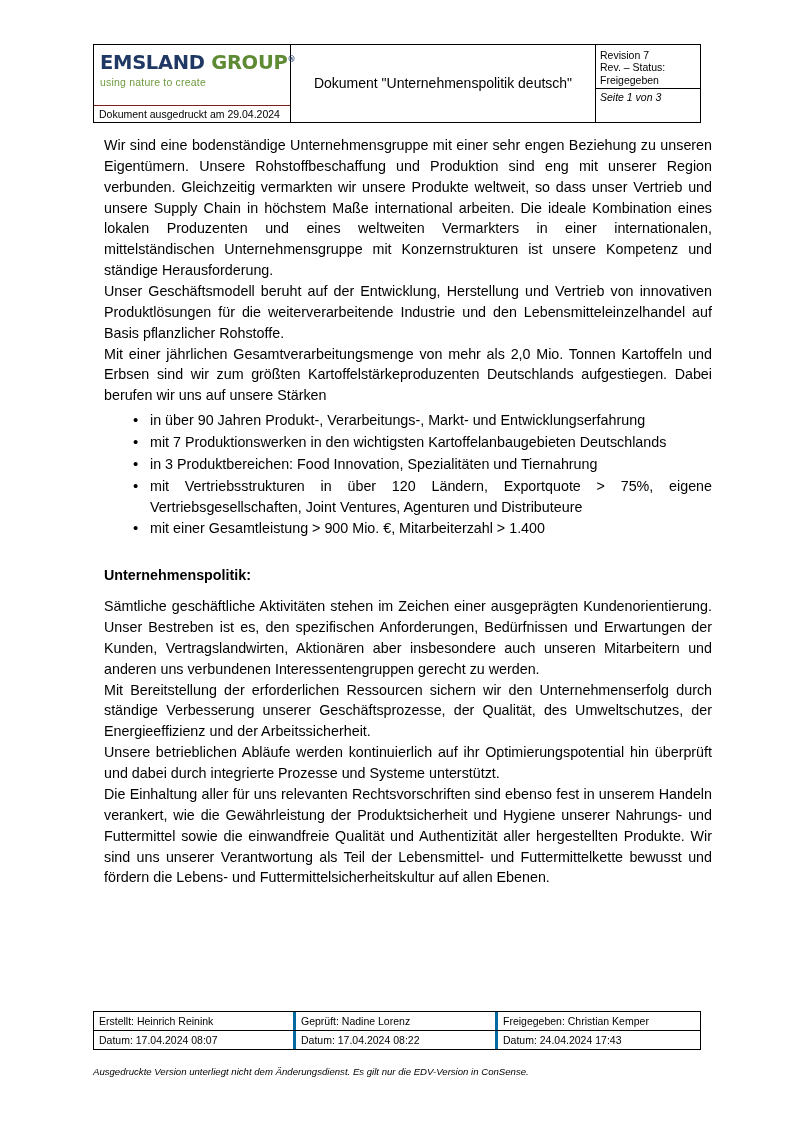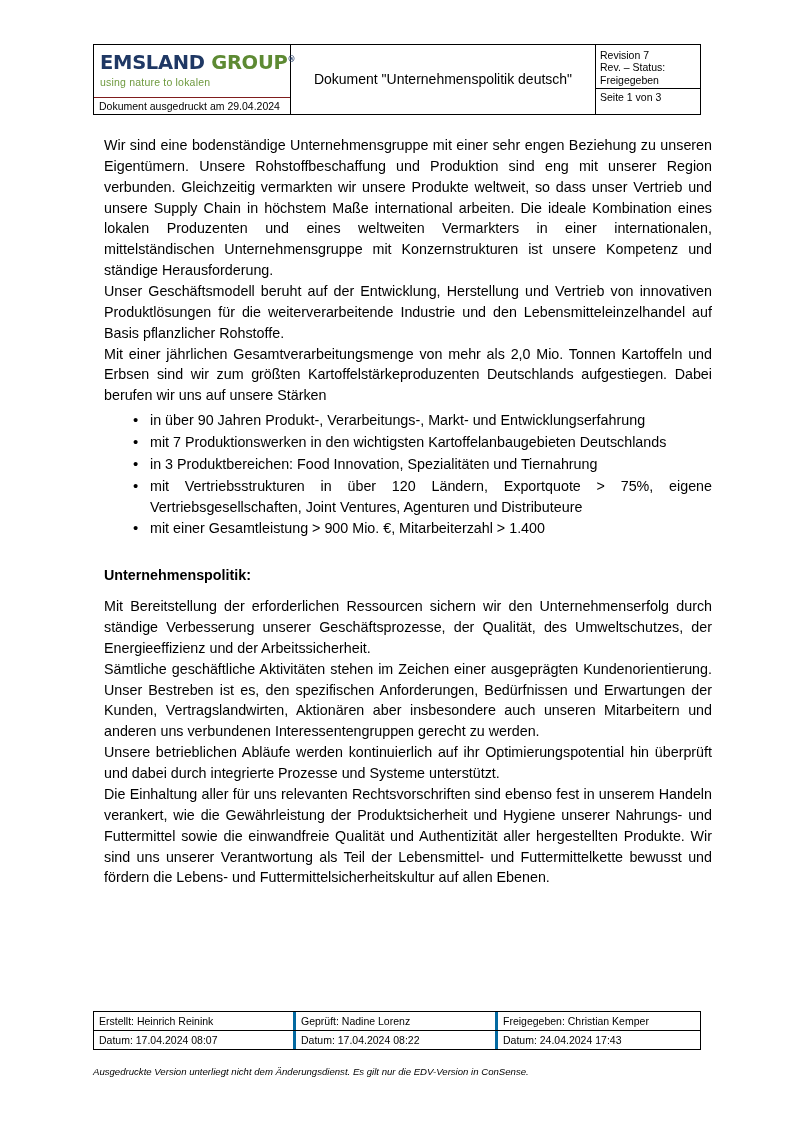--- a/index.html
+++ b/index.html
@@ -92,23 +92,24 @@
     padding: 4px 4px 2px 4px;
     font-size: 10.5px;
     line-height: 1.18;
     display: flex;
     flex-direction: column;
     justify-content: flex-start;
   }
   .hdr-rev-lines { }
   .hdr-page {
     border-top: 1px solid #000;
-    margin: 2px -4px 8px -4px;
+    margin: 2px -4px 16px -4px;
     padding: 2px 4px 0 4px;
     font-size: 10.5px;
+    font-style: italic;
   }
 
   
   .content {
     position: absolute;
     left: 104px;
     top: 135px;
     width: 608px;
     font-size: 14.3px;
     line-height: 1.46;
@@ -180,21 +181,21 @@
 </style>
 </head>
 <body>
 
 <div class="page">
 
   <div class="header-table">
     <div class="hdr-logo-cell">
       <div class="logo-wrap">
         <div class="logo-line1"><span class="logo-emsland">EMSLAND</span> <span class="logo-group">GROUP</span><span class="logo-reg">®</span></div>
-        <div class="logo-line2">using nature to lokalen</div>
+        <div class="logo-line2">using nature to create</div>
       </div>
       <div class="hdr-printed">Dokument ausgedruckt am 29.04.2024</div>
     </div>
     <div class="hdr-title-cell">
       <span>Dokument "Unternehmenspolitik deutsch"</span>
     </div>
     <div class="hdr-rev-cell">
       <div class="hdr-rev-lines">
         <div>Revision  7</div>
         <div>Rev. – Status: Freigegeben</div>
@@ -211,22 +212,22 @@
     <ul class="bullets">
       <li>in über 90 Jahren Produkt-, Verarbeitungs-, Markt- und Entwicklungserfahrung</li>
       <li>mit 7 Produktionswerken in den wichtigsten Kartoffelanbaugebieten Deutschlands</li>
       <li class="nojust">in 3 Produktbereichen: Food Innovation, Spezialitäten und Tiernahrung</li>
       <li>mit Vertriebsstrukturen in über 120 Ländern, Exportquote &gt; 75%, eigene Vertriebsgesellschaften, Joint Ventures, Agenturen und Distributeure</li>
       <li class="nojust">mit einer Gesamtleistung &gt; 900 Mio. €, Mitarbeiterzahl &gt; 1.400</li>
     </ul>
 
     <div class="section-title">Unternehmenspolitik:</div>
 
+    <p class="just">Sämtliche geschäftliche Aktivitäten stehen im Zeichen einer ausgeprägten Kundenorientierung. Unser Bestreben ist es, den spezifischen Anforderungen, Bedürfnissen und Erwartungen der Kunden, Vertragslandwirten, Aktionären aber insbesondere auch unseren Mitarbeitern und anderen uns verbundenen Interessentengruppen gerecht zu werden.</p>
     <p class="just">Mit Bereitstellung der erforderlichen Ressourcen sichern wir den Unternehmenserfolg durch ständige Verbesserung unserer Geschäftsprozesse, der Qualität, des Umweltschutzes, der Energieeffizienz und der Arbeitssicherheit.</p>
-    <p class="just">Sämtliche geschäftliche Aktivitäten stehen im Zeichen einer ausgeprägten Kundenorientierung. Unser Bestreben ist es, den spezifischen Anforderungen, Bedürfnissen und Erwartungen der Kunden, Vertragslandwirten, Aktionären aber insbesondere auch unseren Mitarbeitern und anderen uns verbundenen Interessentengruppen gerecht zu werden.</p>
     <p class="just">Unsere betrieblichen Abläufe werden kontinuierlich auf ihr Optimierungspotential hin überprüft und dabei durch integrierte Prozesse und Systeme unterstützt.</p>
     <p class="just">Die Einhaltung aller für uns relevanten Rechtsvorschriften sind ebenso fest in unserem Handeln verankert, wie die Gewährleistung der Produktsicherheit und Hygiene unserer Nahrungs- und Futtermittel sowie die einwandfreie Qualität und Authentizität aller hergestellten Produkte. Wir sind uns unserer Verantwortung als Teil der Lebensmittel- und Futtermittelkette bewusst und fördern die Lebens- und Futtermittelsicherheitskultur auf allen Ebenen.</p>
   </div>
 
   <div class="footer-table">
     <div class="footer-row top">
       <div class="footer-cell b">Erstellt: Heinrich Reinink</div>
       <div class="footer-cell b">Geprüft: Nadine Lorenz</div>
       <div class="footer-cell">Freigegeben: Christian Kemper</div>
     </div>

